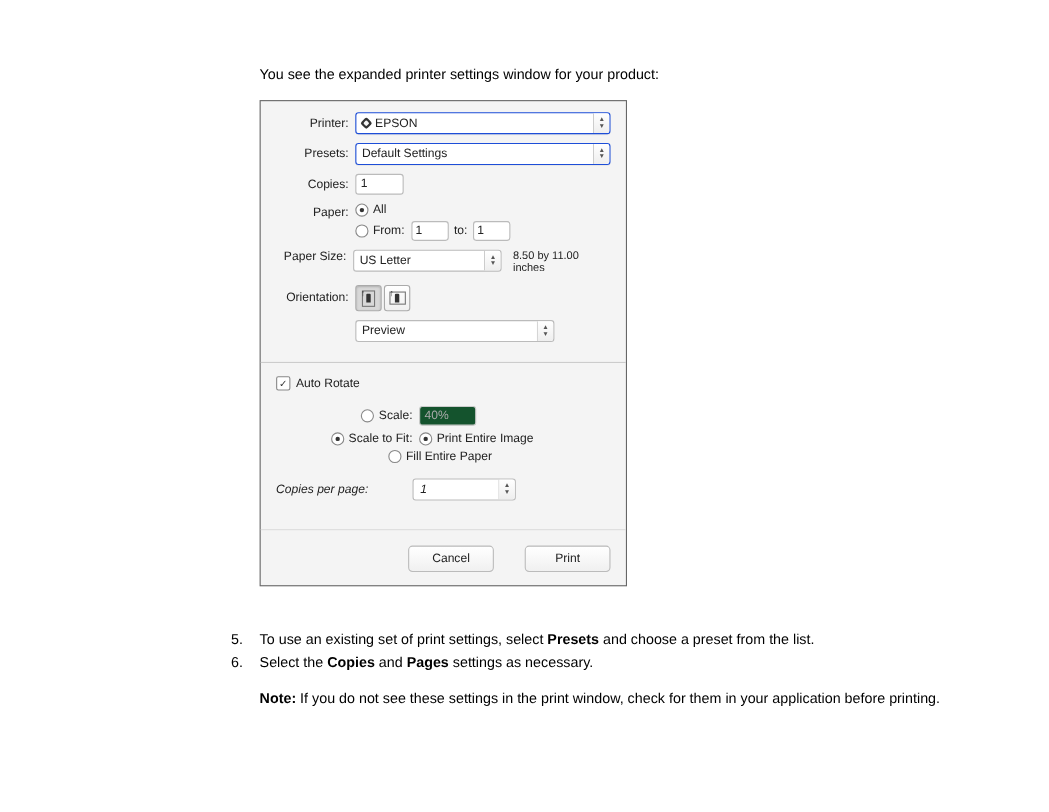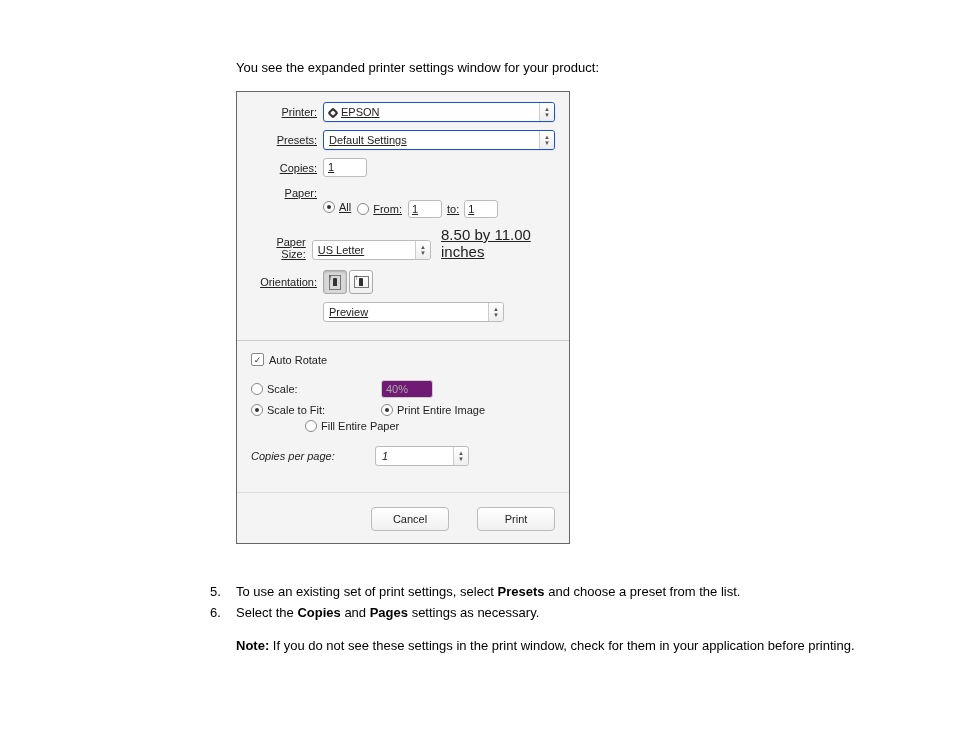--- a/index.html
+++ b/index.html
@@ -28,21 +28,20 @@
   width: 332px;
   border: 1px solid #666;
   background: #f4f4f4;
   font-family: "Helvetica Neue", Arial, sans-serif;
   font-size: 11px;
   color: #222;
   margin-bottom: 40px;
 }
 .dlg-top {
   padding: 10px 14px 8px 14px;
-  text-decoration: underline;
 }
 .row {
   display: flex;
   align-items: center;
   margin-bottom: 8px;
 }
 .lbl {
   width: 66px;
   text-align: right;
   margin-right: 6px;
@@ -115,47 +114,46 @@
 .radio-dot.sel::after {
   content: "";
   position: absolute;
   width: 4px; height: 4px;
   background: #333;
   border-radius: 50%;
   top: 3px; left: 3px;
 }
 .pages-block {
   display: flex;
-  flex-direction: row;
-  margin-top: 11px;
+  flex-direction: column;
 }
 .pages-line2 {
   display: flex;
   align-items: center;
   margin-top: 4px;
   margin-left: 0;
   justify-content: space-between;
 }
 .paper-row {
   display: flex;
-  align-items: flex-end;
+  align-items: flex-start;
   margin-bottom: 10px;
 }
 .paper-select {
   width: 116px;
   background: #fff;
   border: 1px solid #bbb;
   border-radius: 3px;
   height: 18px;
   line-height: 18px;
   padding: 0 16px 0 5px;
   position: relative;
 }
 .paper-dim {
-  font-size: 15px;
+  font-size: 10px;
   margin-left: 10px;
   color: #222;
 }
 .orient-btns {
   display: flex;
   gap: 2px;
 }
 .orient-btn {
   width: 22px;
   height: 22px;
@@ -231,33 +229,34 @@
 }
 .scale-block .scale-row {
   display: flex;
   align-items: center;
   margin-bottom: 6px;
 }
 .scale-left {
   width: 130px;
   display: flex;
   align-items: center;
+  justify-content: flex-end;
 }
 .disabled-input {
   width: 42px;
   height: 16px;
   border: 1px solid #ccc;
   border-radius: 3px;
-  background: #701a75;
+  background: #14532d;
   color: #aaa;
   padding: 0 4px;
   line-height: 16px;
 }
 .fit-opts {
-  margin-left: 54px;
+  margin-left: 102px;
   margin-top: -2px;
 }
 .fit-opts .radio { display: flex; margin-bottom: 2px; }
 .cpp-row {
   display: flex;
   align-items: center;
   margin-top: 14px;
   font-style: italic;
 }
 .cpp-lbl { width: 124px; font-weight: bold; }

